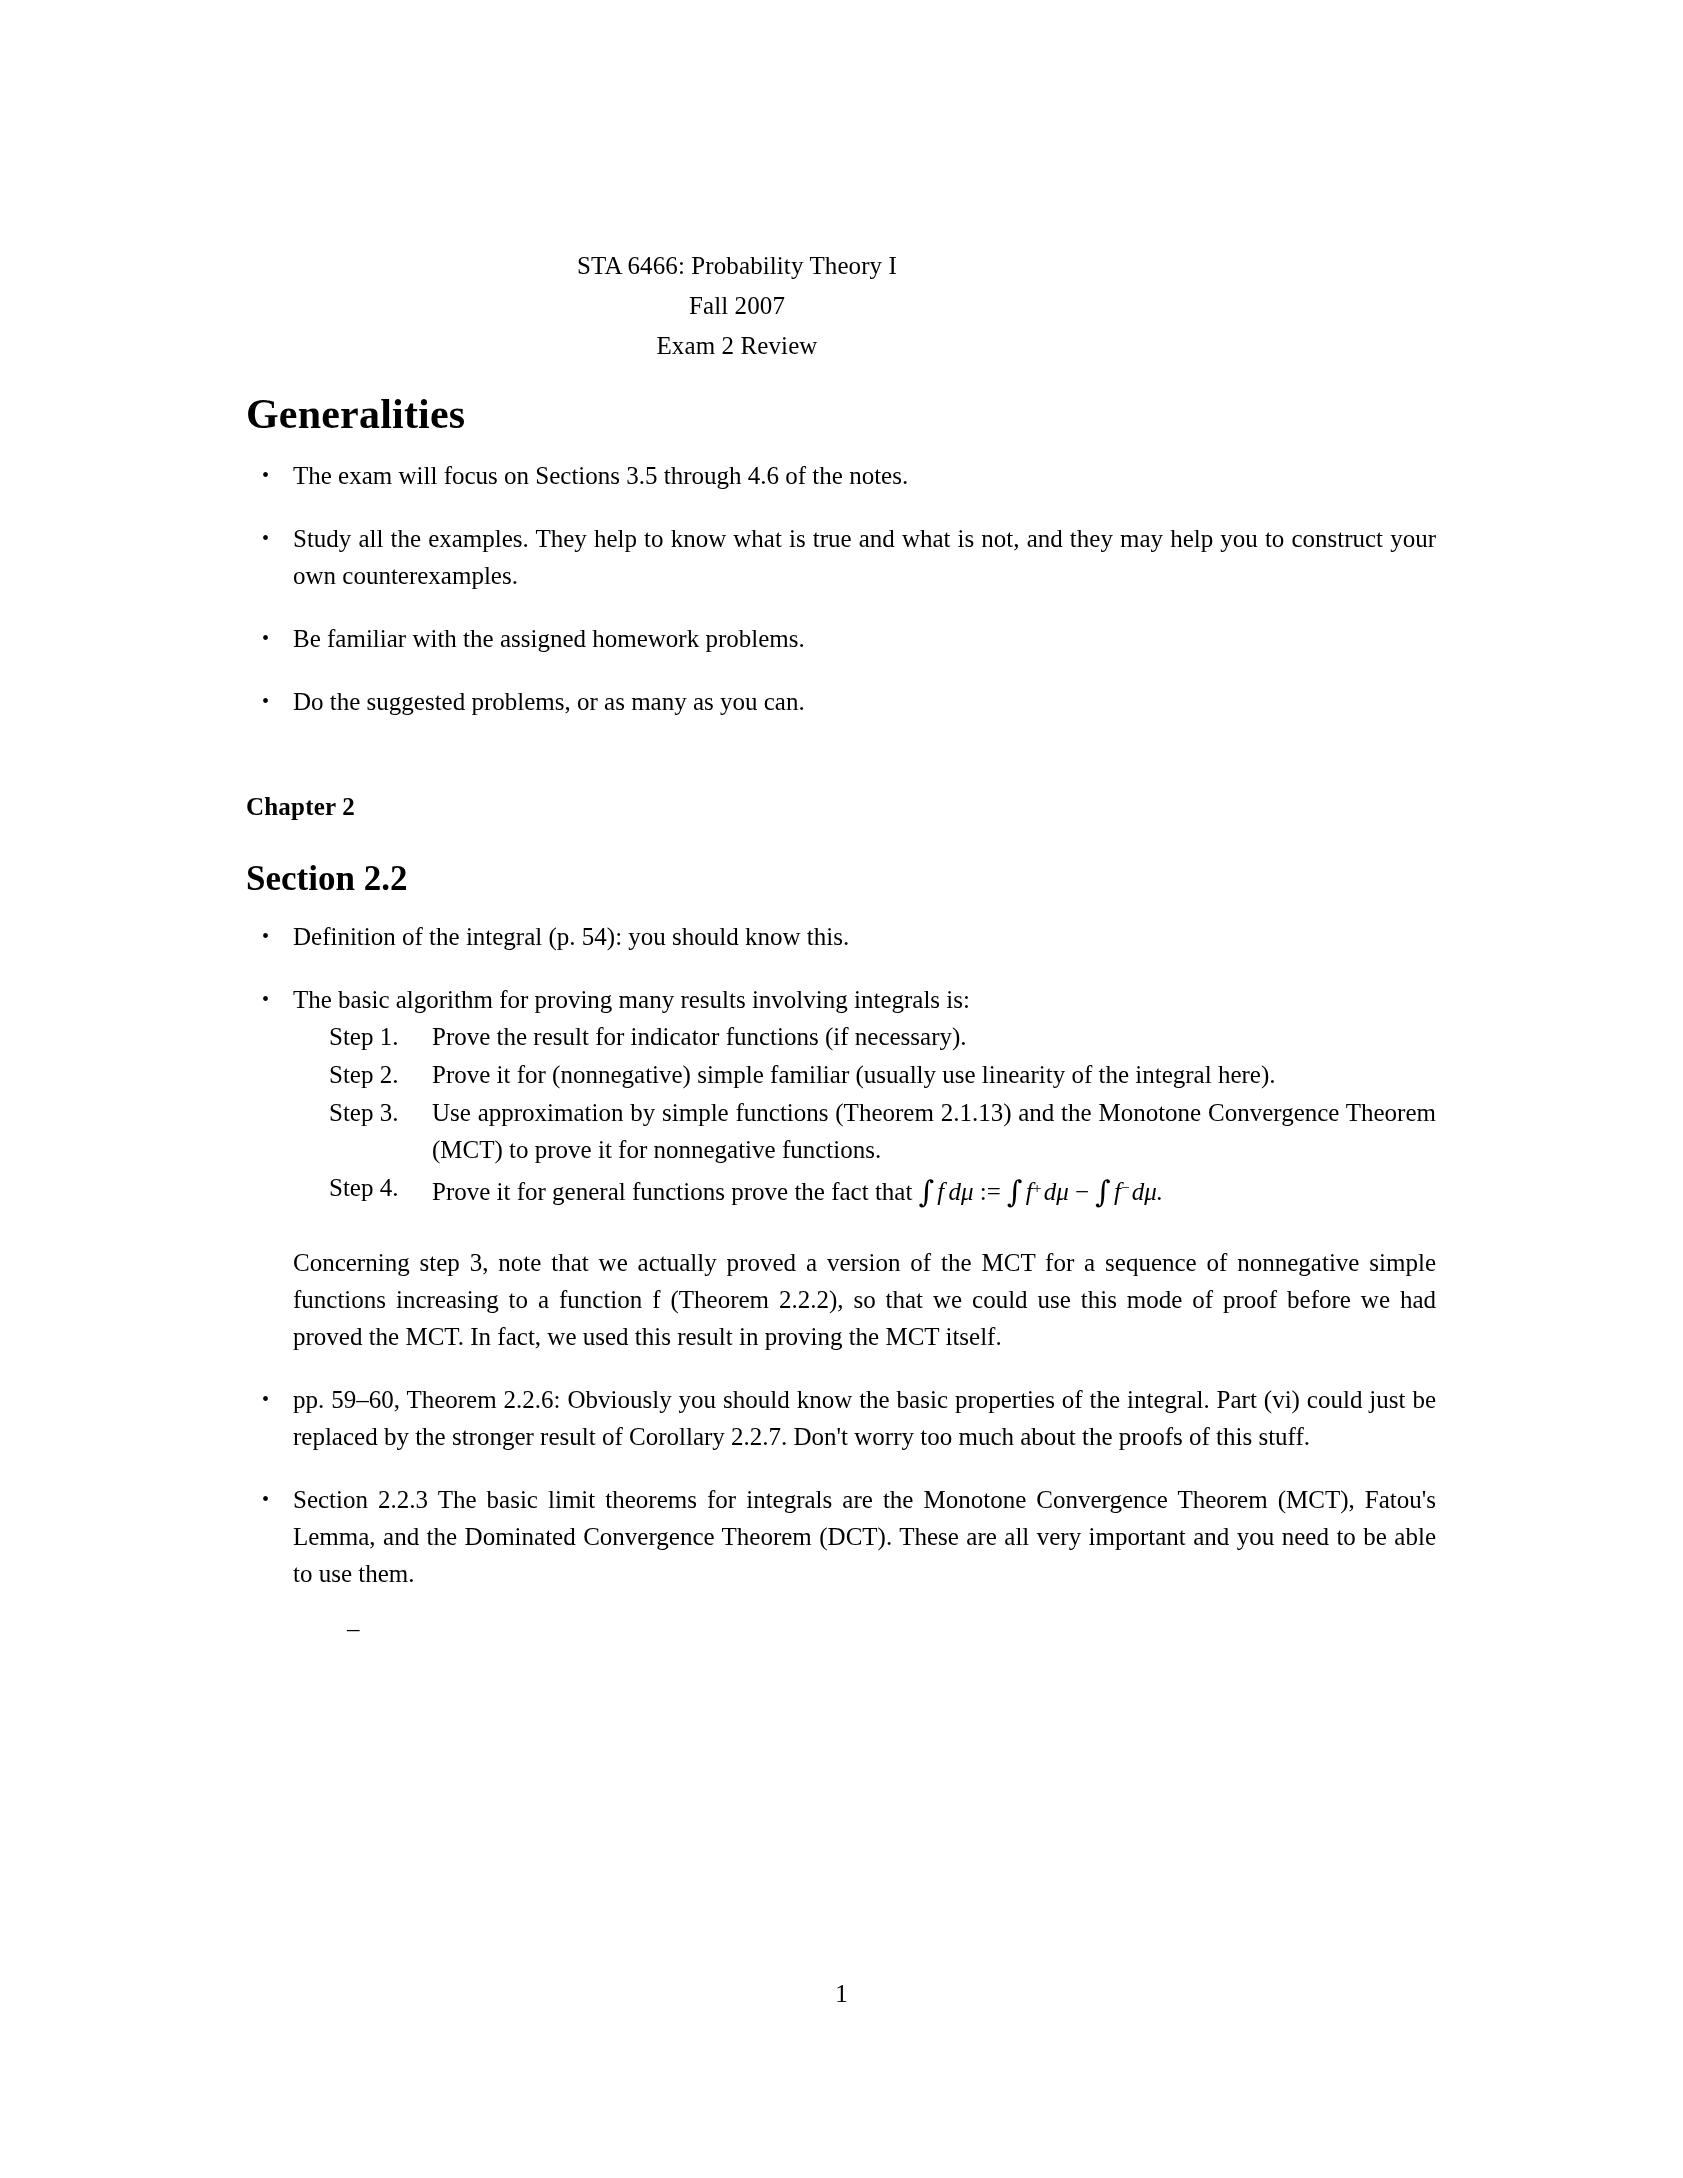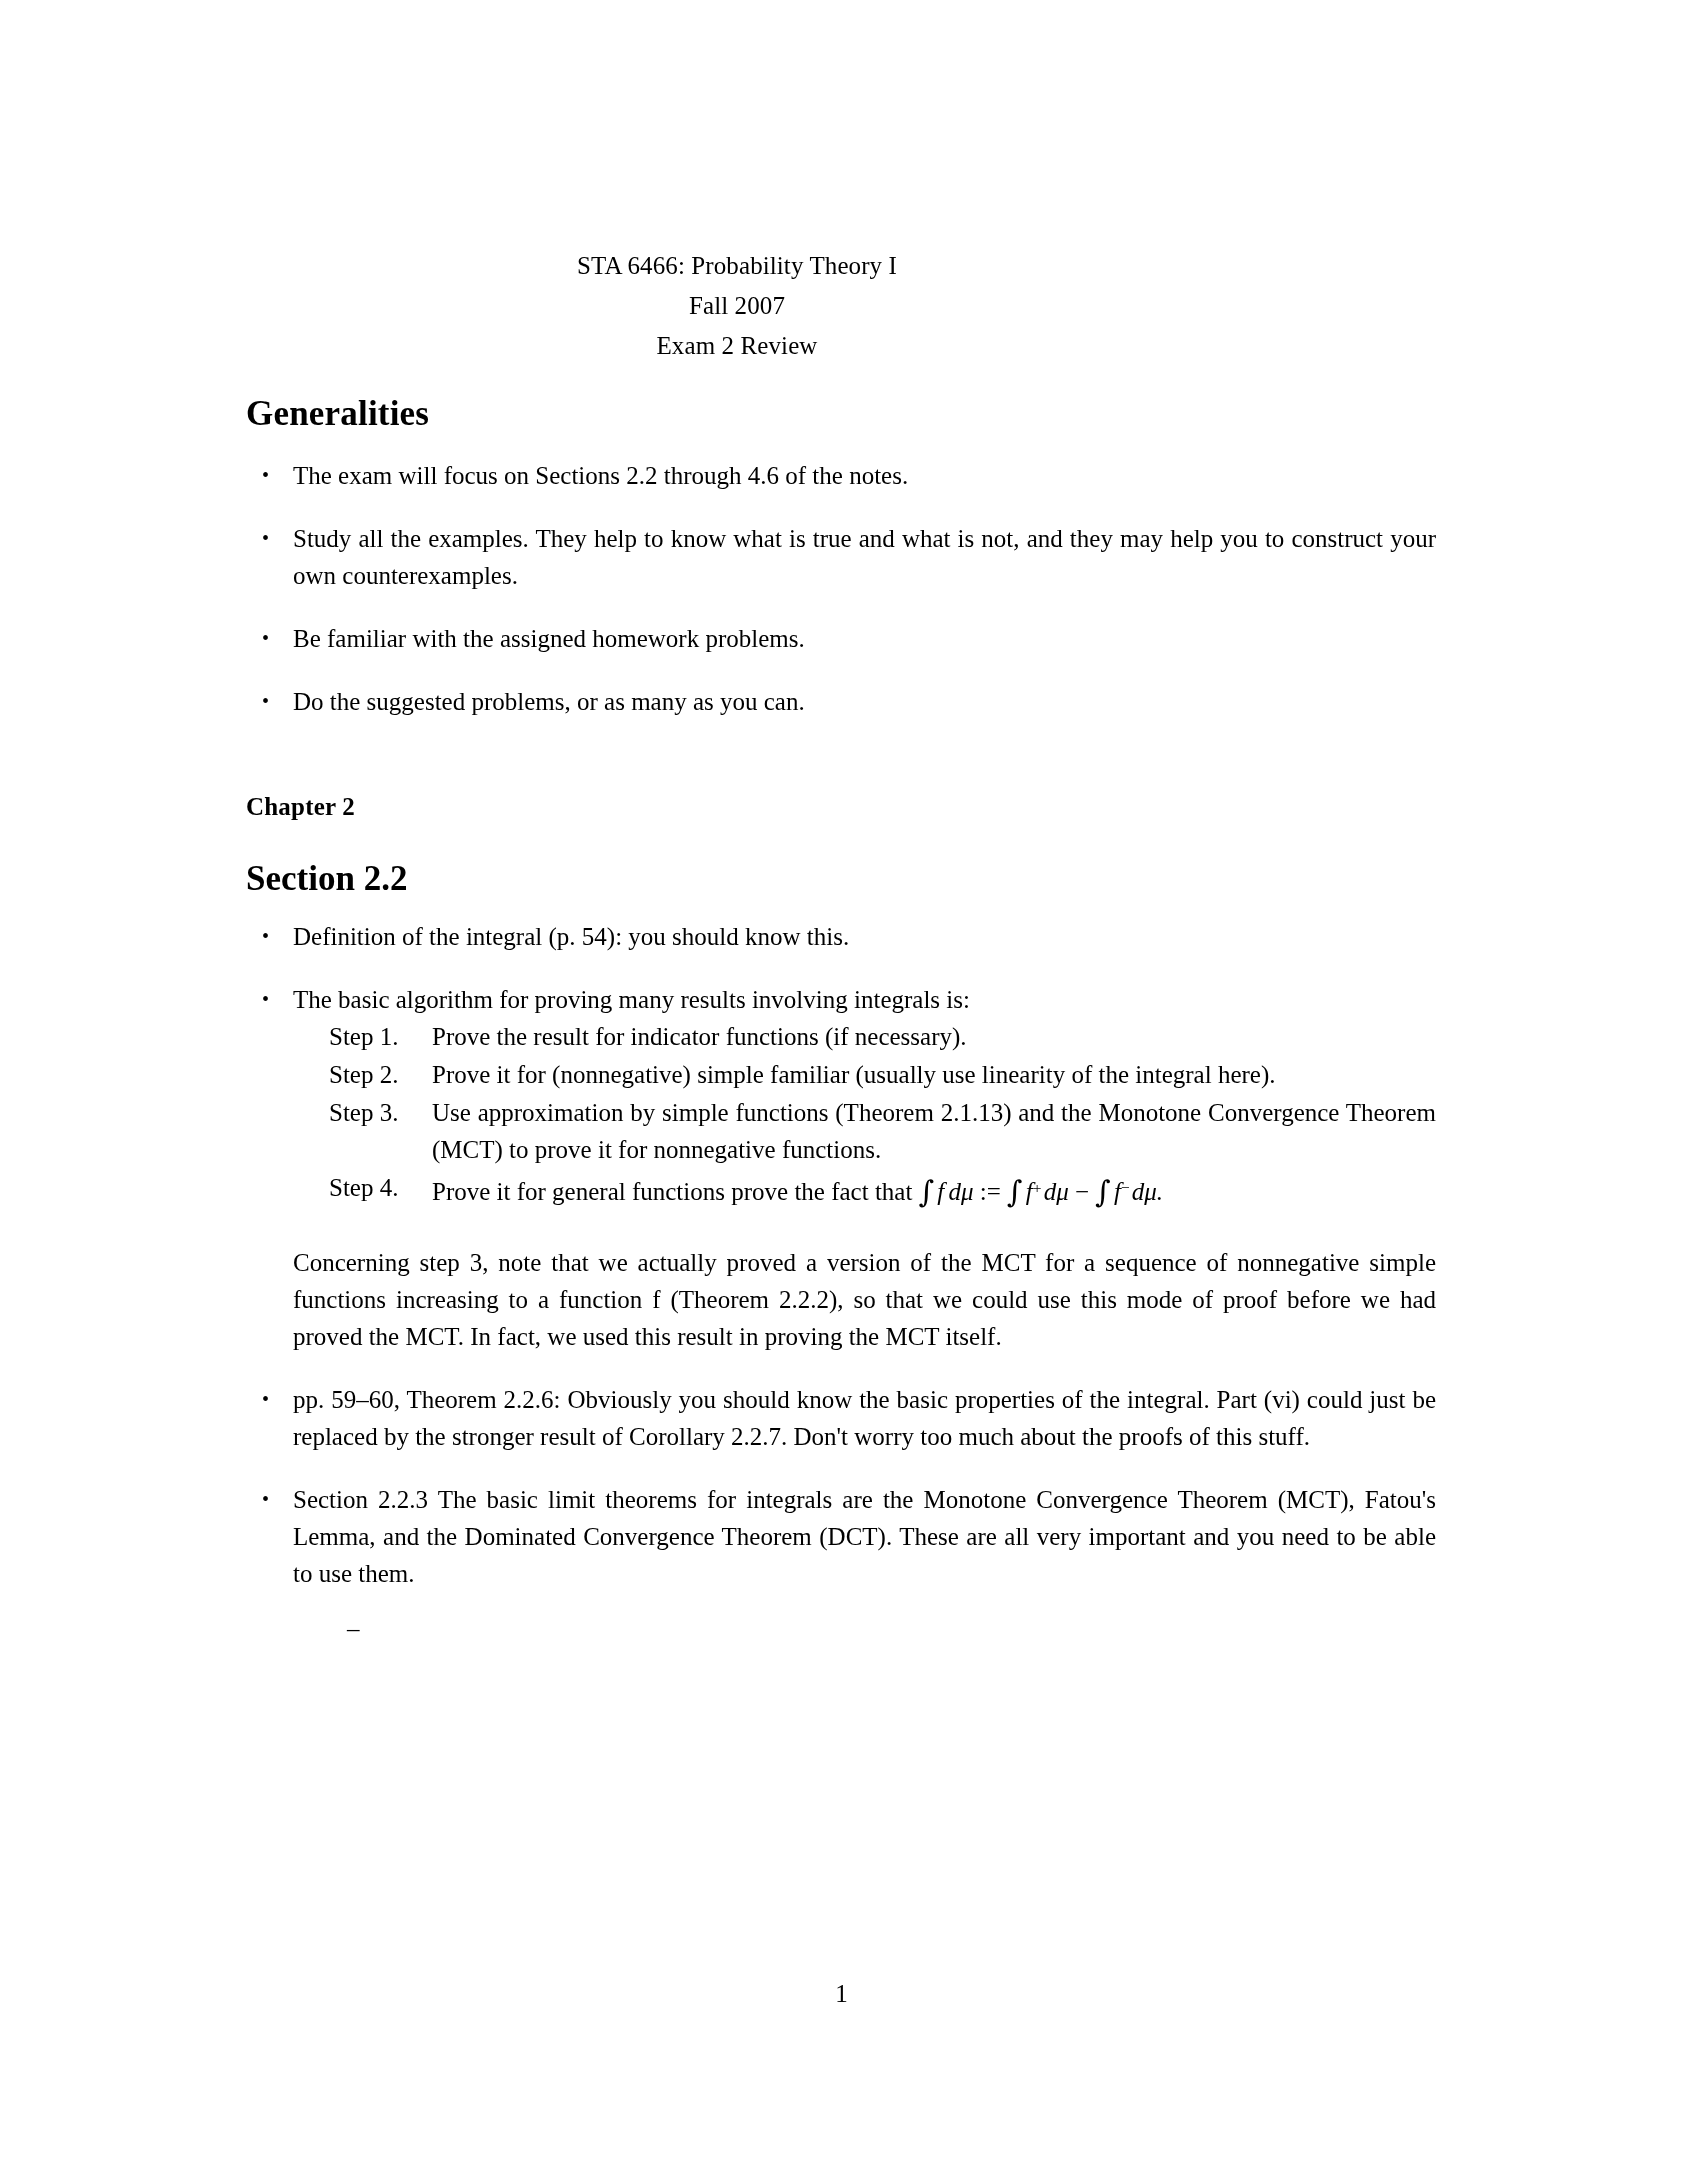--- a/index.html
+++ b/index.html
@@ -34,21 +34,21 @@
   .body {
     position: absolute;
     left: 246px;
     top: 391px;
     width: 1190px;
     font-size: 25px;
     line-height: 37px;
   }
 
   h1.sec {
-    font-size: 35px;
+    font-size: 42px;
     font-weight: bold;
     margin: 0 0 10px 0;
     line-height: 46px;
     letter-spacing: 0.2px;
   }
   h1.chapter {
     font-size: 25px;
     font-weight: bold;
     margin: 64px 0 6px 0;
     line-height: 46px;
@@ -167,21 +167,21 @@
     <span class="tline">Exam 2 Review</span>
   </div>
 
   <div class="body">
 
     <h1 class="sec">Generalities</h1>
 
     <ul class="itemize">
       <li>
         <span class="bullet">•</span>
-        <span>The exam will focus on Sections 2.2 through 4.6 of the notes.</span>
+        <span>The exam will focus on Sections 3.5 through 4.6 of the notes.</span>
       </li>
       <li>
         <span class="bullet">•</span>
         <span>Study all the examples. They help to know what is true and what is not, and they may help you to construct your own counterexamples.</span>
       </li>
       <li>
         <span class="bullet">•</span>
         <span>Be familiar with the assigned homework problems.</span>
       </li>
       <li>

